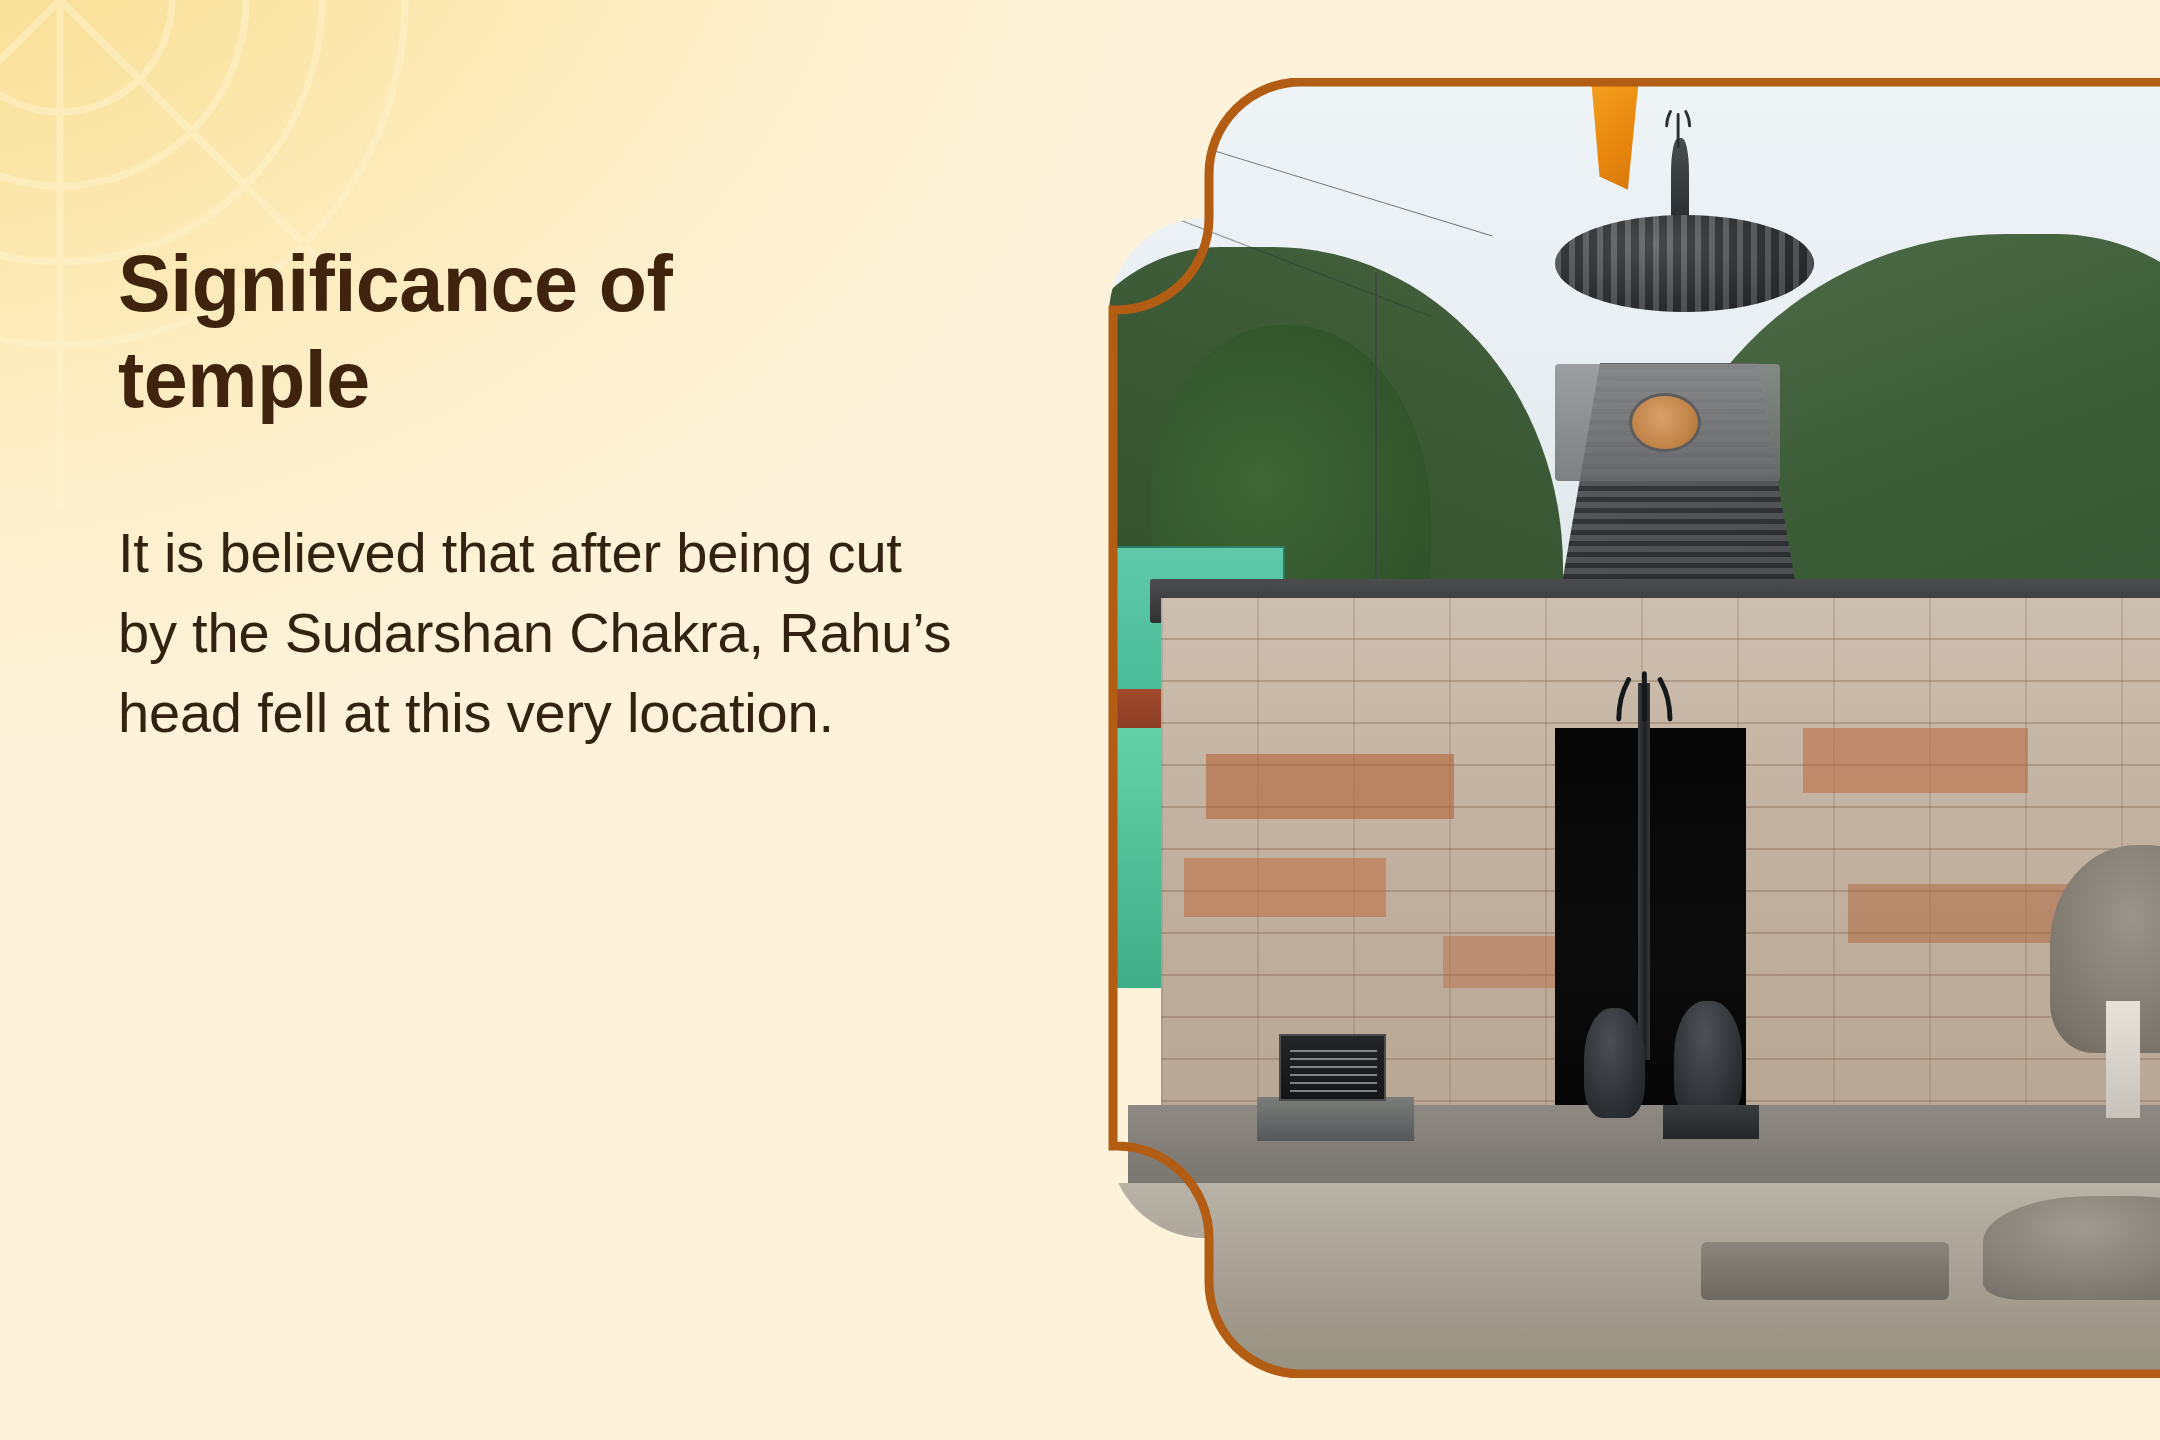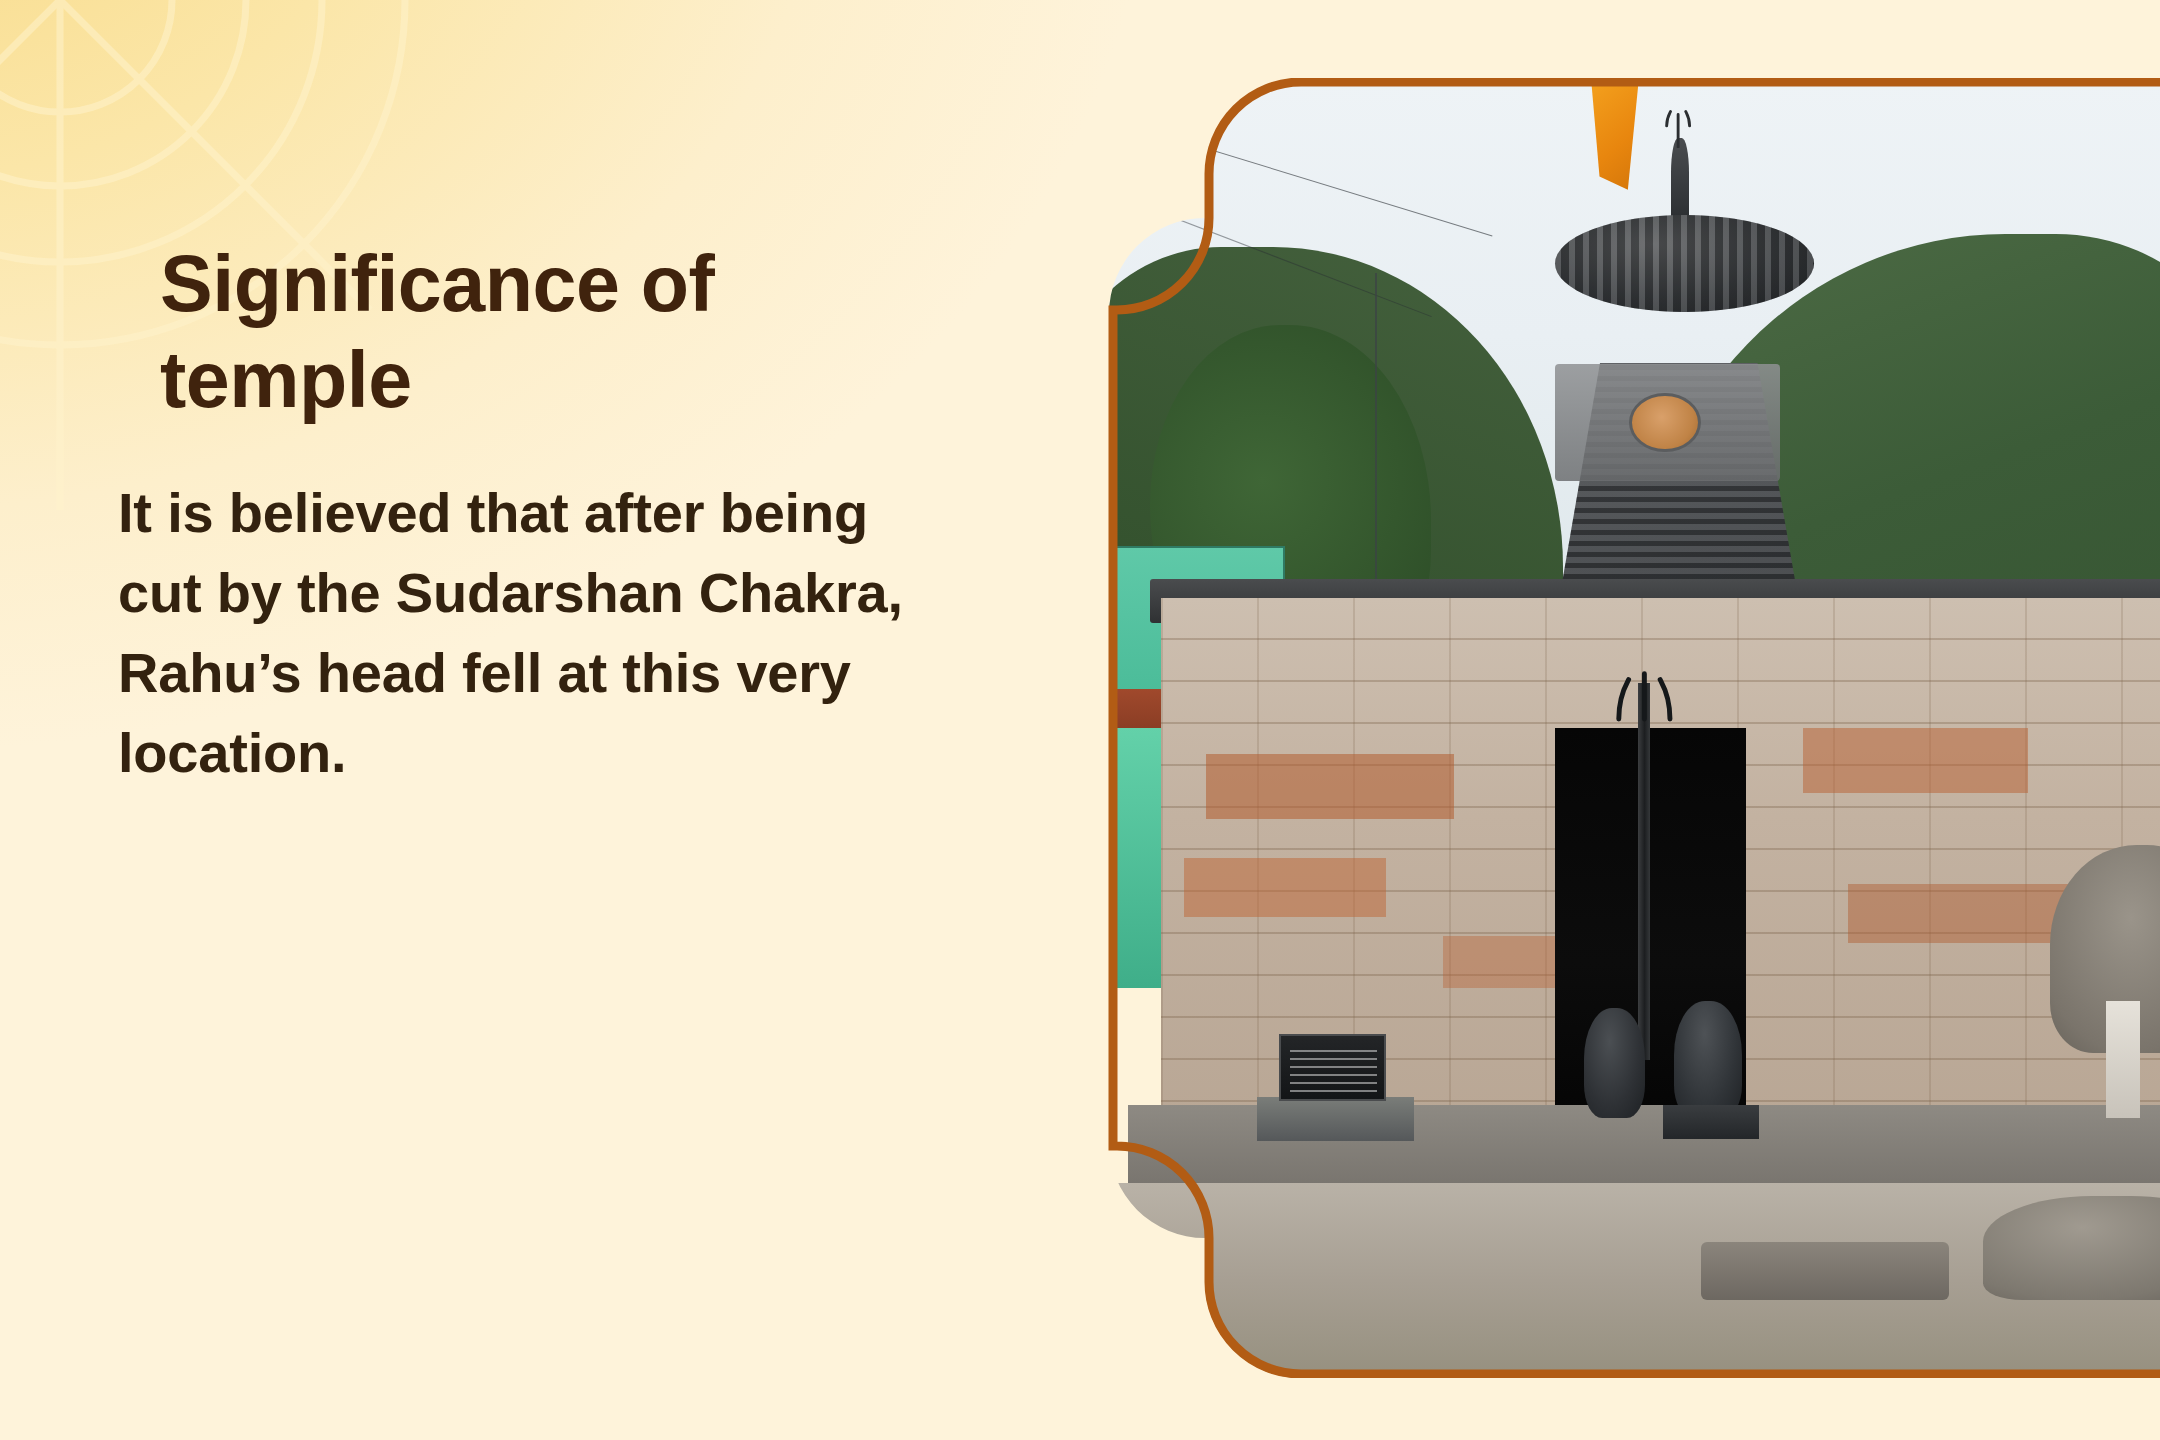--- a/index.html
+++ b/index.html
@@ -40,27 +40,26 @@
     width:860px;
   }
 
   #heading {
     font-size:79px;
     font-weight:700;
     line-height:1.22;
     letter-spacing:-0.5px;
     color:#40230D;
     max-width:700px;
-    margin-left:42px;
   }
 
   #body-text {
-    margin-top:44px;
+    margin-top:84px;
     font-size:56px;
-    font-weight:700;
+    font-weight:400;
     line-height:1.43;
     letter-spacing:-0.2px;
     color:#33220F;
     max-width:840px;
   }
 
   
   #frame-clip {
     position:absolute;
     left:1105px; top:78px;

